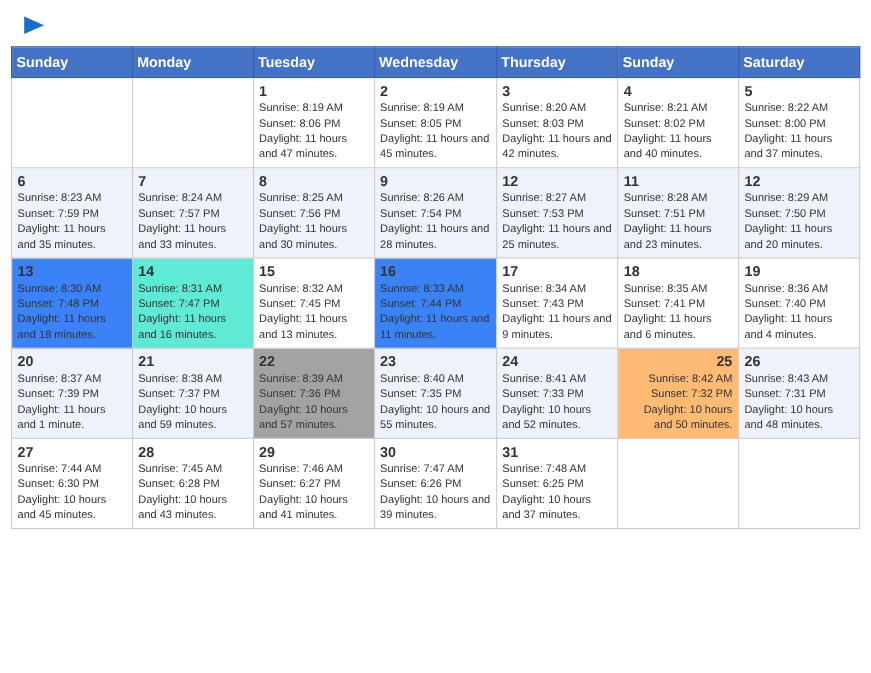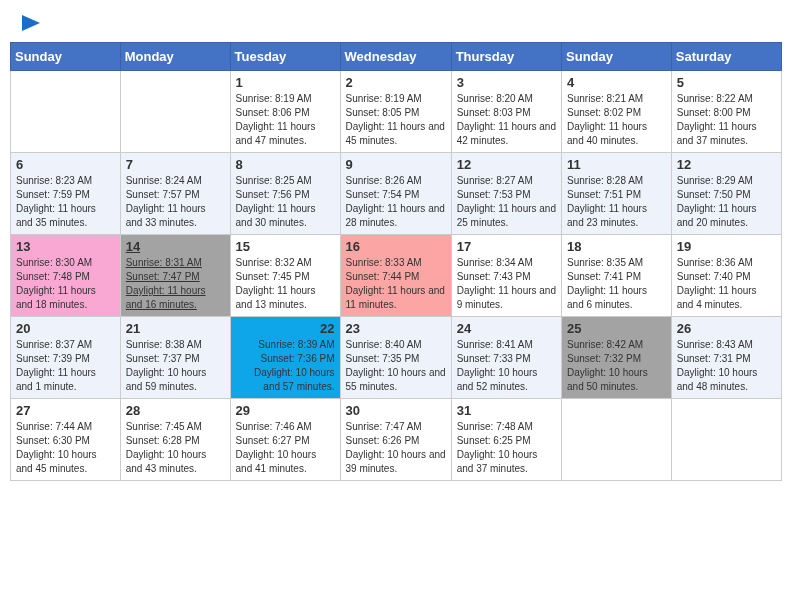--- a/index.html
+++ b/index.html
@@ -199,39 +199,39 @@
 Daylight: 11 hours and 23 minutes.</div>
         </td>
         <td style="background-color: rgb(238, 242, 251); margin-left: 24px;">
           <span class="day-number">12</span>
           <div class="day-info">Sunrise: 8:29 AM
 Sunset: 7:50 PM
 Daylight: 11 hours and 20 minutes.</div>
         </td>
       </tr>
       <tr>
-        <td style="background-color: #f9a8d4; margin-left: 44px;">
+        <td style="background-color: #3b82f6; margin-left: 44px;">
           <span class="day-number">13</span>
           <div class="day-info">Sunrise: 8:30 AM
 Sunset: 7:48 PM
 Daylight: 11 hours and 18 minutes.</div>
         </td>
-        <td style="background-color: #a3a3a3; text-decoration: underline;">
+        <td style="background-color: #5eead4;">
           <span class="day-number">14</span>
           <div class="day-info">Sunrise: 8:31 AM
 Sunset: 7:47 PM
 Daylight: 11 hours and 16 minutes.</div>
         </td>
         <td style="background-color: rgb(255, 255, 255);">
           <span class="day-number">15</span>
           <div class="day-info">Sunrise: 8:32 AM
 Sunset: 7:45 PM
 Daylight: 11 hours and 13 minutes.</div>
         </td>
-        <td style="background-color: #fca5a5;">
+        <td style="background-color: #3b82f6;">
           <span class="day-number">16</span>
           <div class="day-info">Sunrise: 8:33 AM
 Sunset: 7:44 PM
 Daylight: 11 hours and 11 minutes.</div>
         </td>
         <td style="background-color: rgb(255, 255, 255); margin-top: 16px;">
           <span class="day-number">17</span>
           <div class="day-info">Sunrise: 8:34 AM
 Sunset: 7:43 PM
 Daylight: 11 hours and 9 minutes.</div>
@@ -255,39 +255,39 @@
           <div class="day-info">Sunrise: 8:37 AM
 Sunset: 7:39 PM
 Daylight: 11 hours and 1 minute.</div>
         </td>
         <td style="background-color: rgb(238, 242, 251);">
           <span class="day-number">21</span>
           <div class="day-info">Sunrise: 8:38 AM
 Sunset: 7:37 PM
 Daylight: 10 hours and 59 minutes.</div>
         </td>
-        <td style="background-color: #0ea5e9; text-align: right;">
+        <td style="background-color: #a3a3a3;">
           <span class="day-number">22</span>
           <div class="day-info">Sunrise: 8:39 AM
 Sunset: 7:36 PM
 Daylight: 10 hours and 57 minutes.</div>
         </td>
         <td style="background-color: rgb(238, 242, 251);">
           <span class="day-number">23</span>
           <div class="day-info">Sunrise: 8:40 AM
 Sunset: 7:35 PM
 Daylight: 10 hours and 55 minutes.</div>
         </td>
         <td style="background-color: rgb(238, 242, 251);">
           <span class="day-number">24</span>
           <div class="day-info">Sunrise: 8:41 AM
 Sunset: 7:33 PM
 Daylight: 10 hours and 52 minutes.</div>
         </td>
-        <td style="background-color: #a3a3a3;">
+        <td style="background-color: #fdba74; text-align: right;">
           <span class="day-number">25</span>
           <div class="day-info">Sunrise: 8:42 AM
 Sunset: 7:32 PM
 Daylight: 10 hours and 50 minutes.</div>
         </td>
         <td style="background-color: rgb(238, 242, 251);">
           <span class="day-number">26</span>
           <div class="day-info">Sunrise: 8:43 AM
 Sunset: 7:31 PM
 Daylight: 10 hours and 48 minutes.</div>

